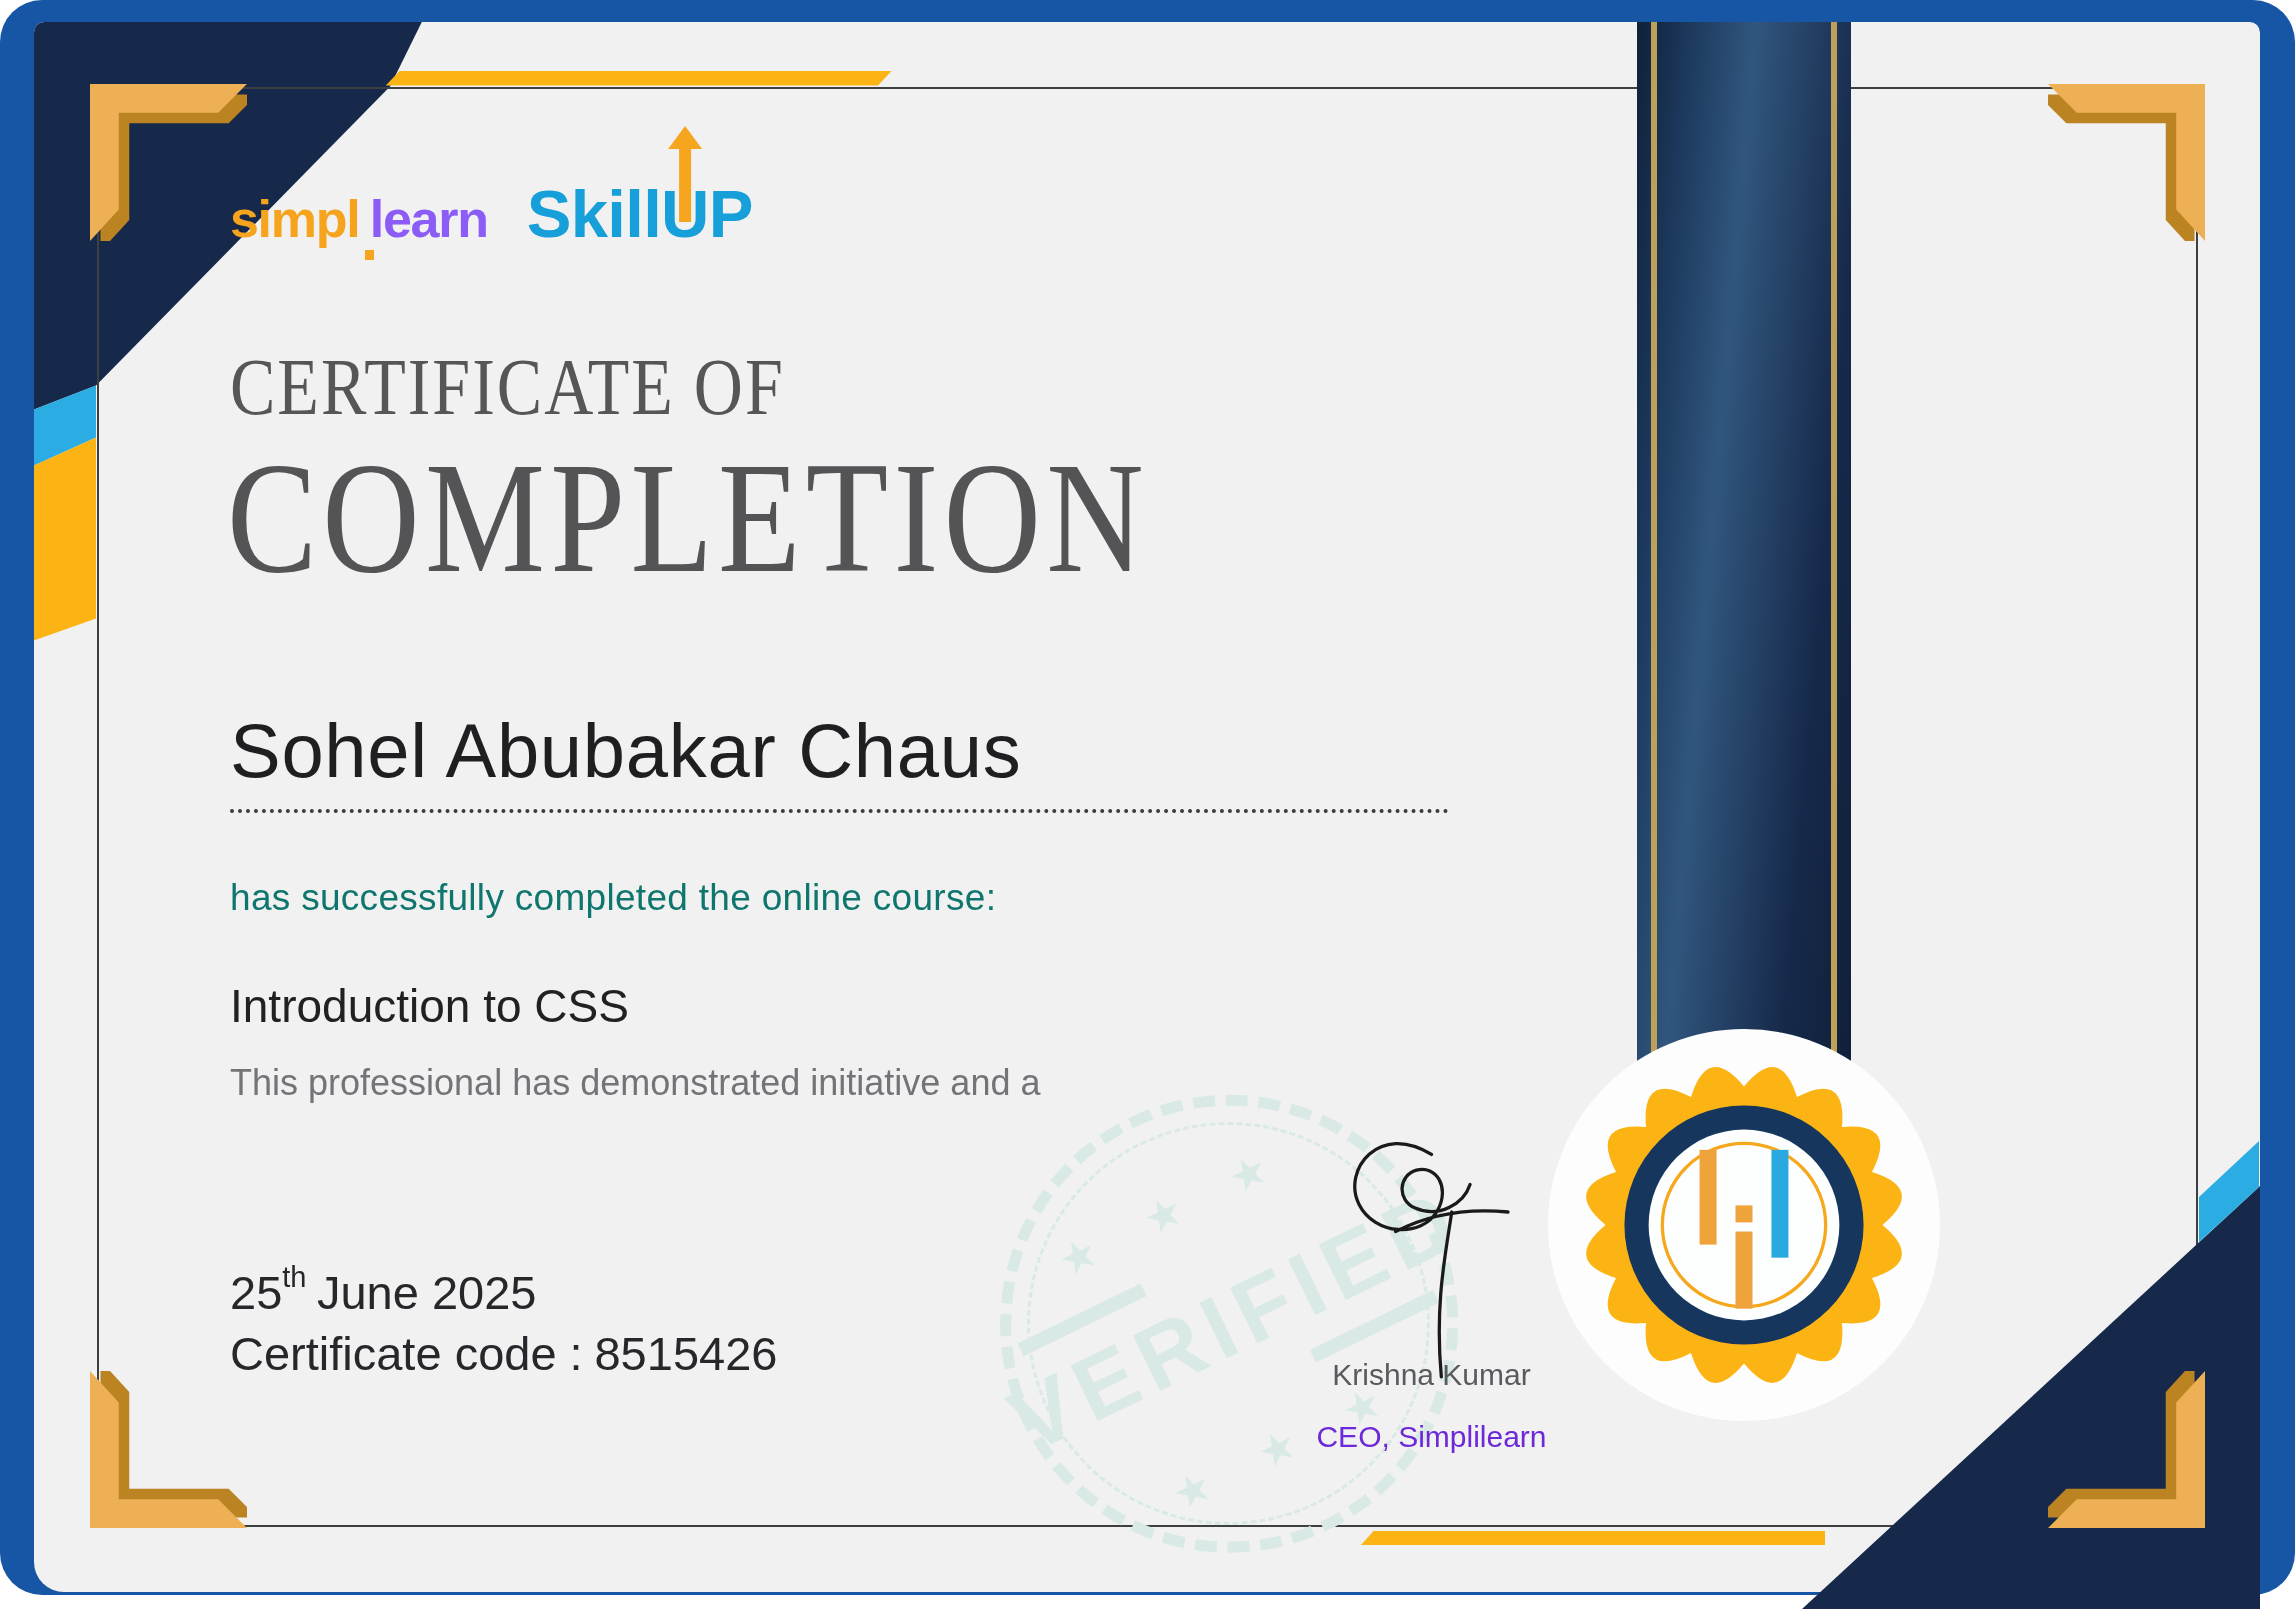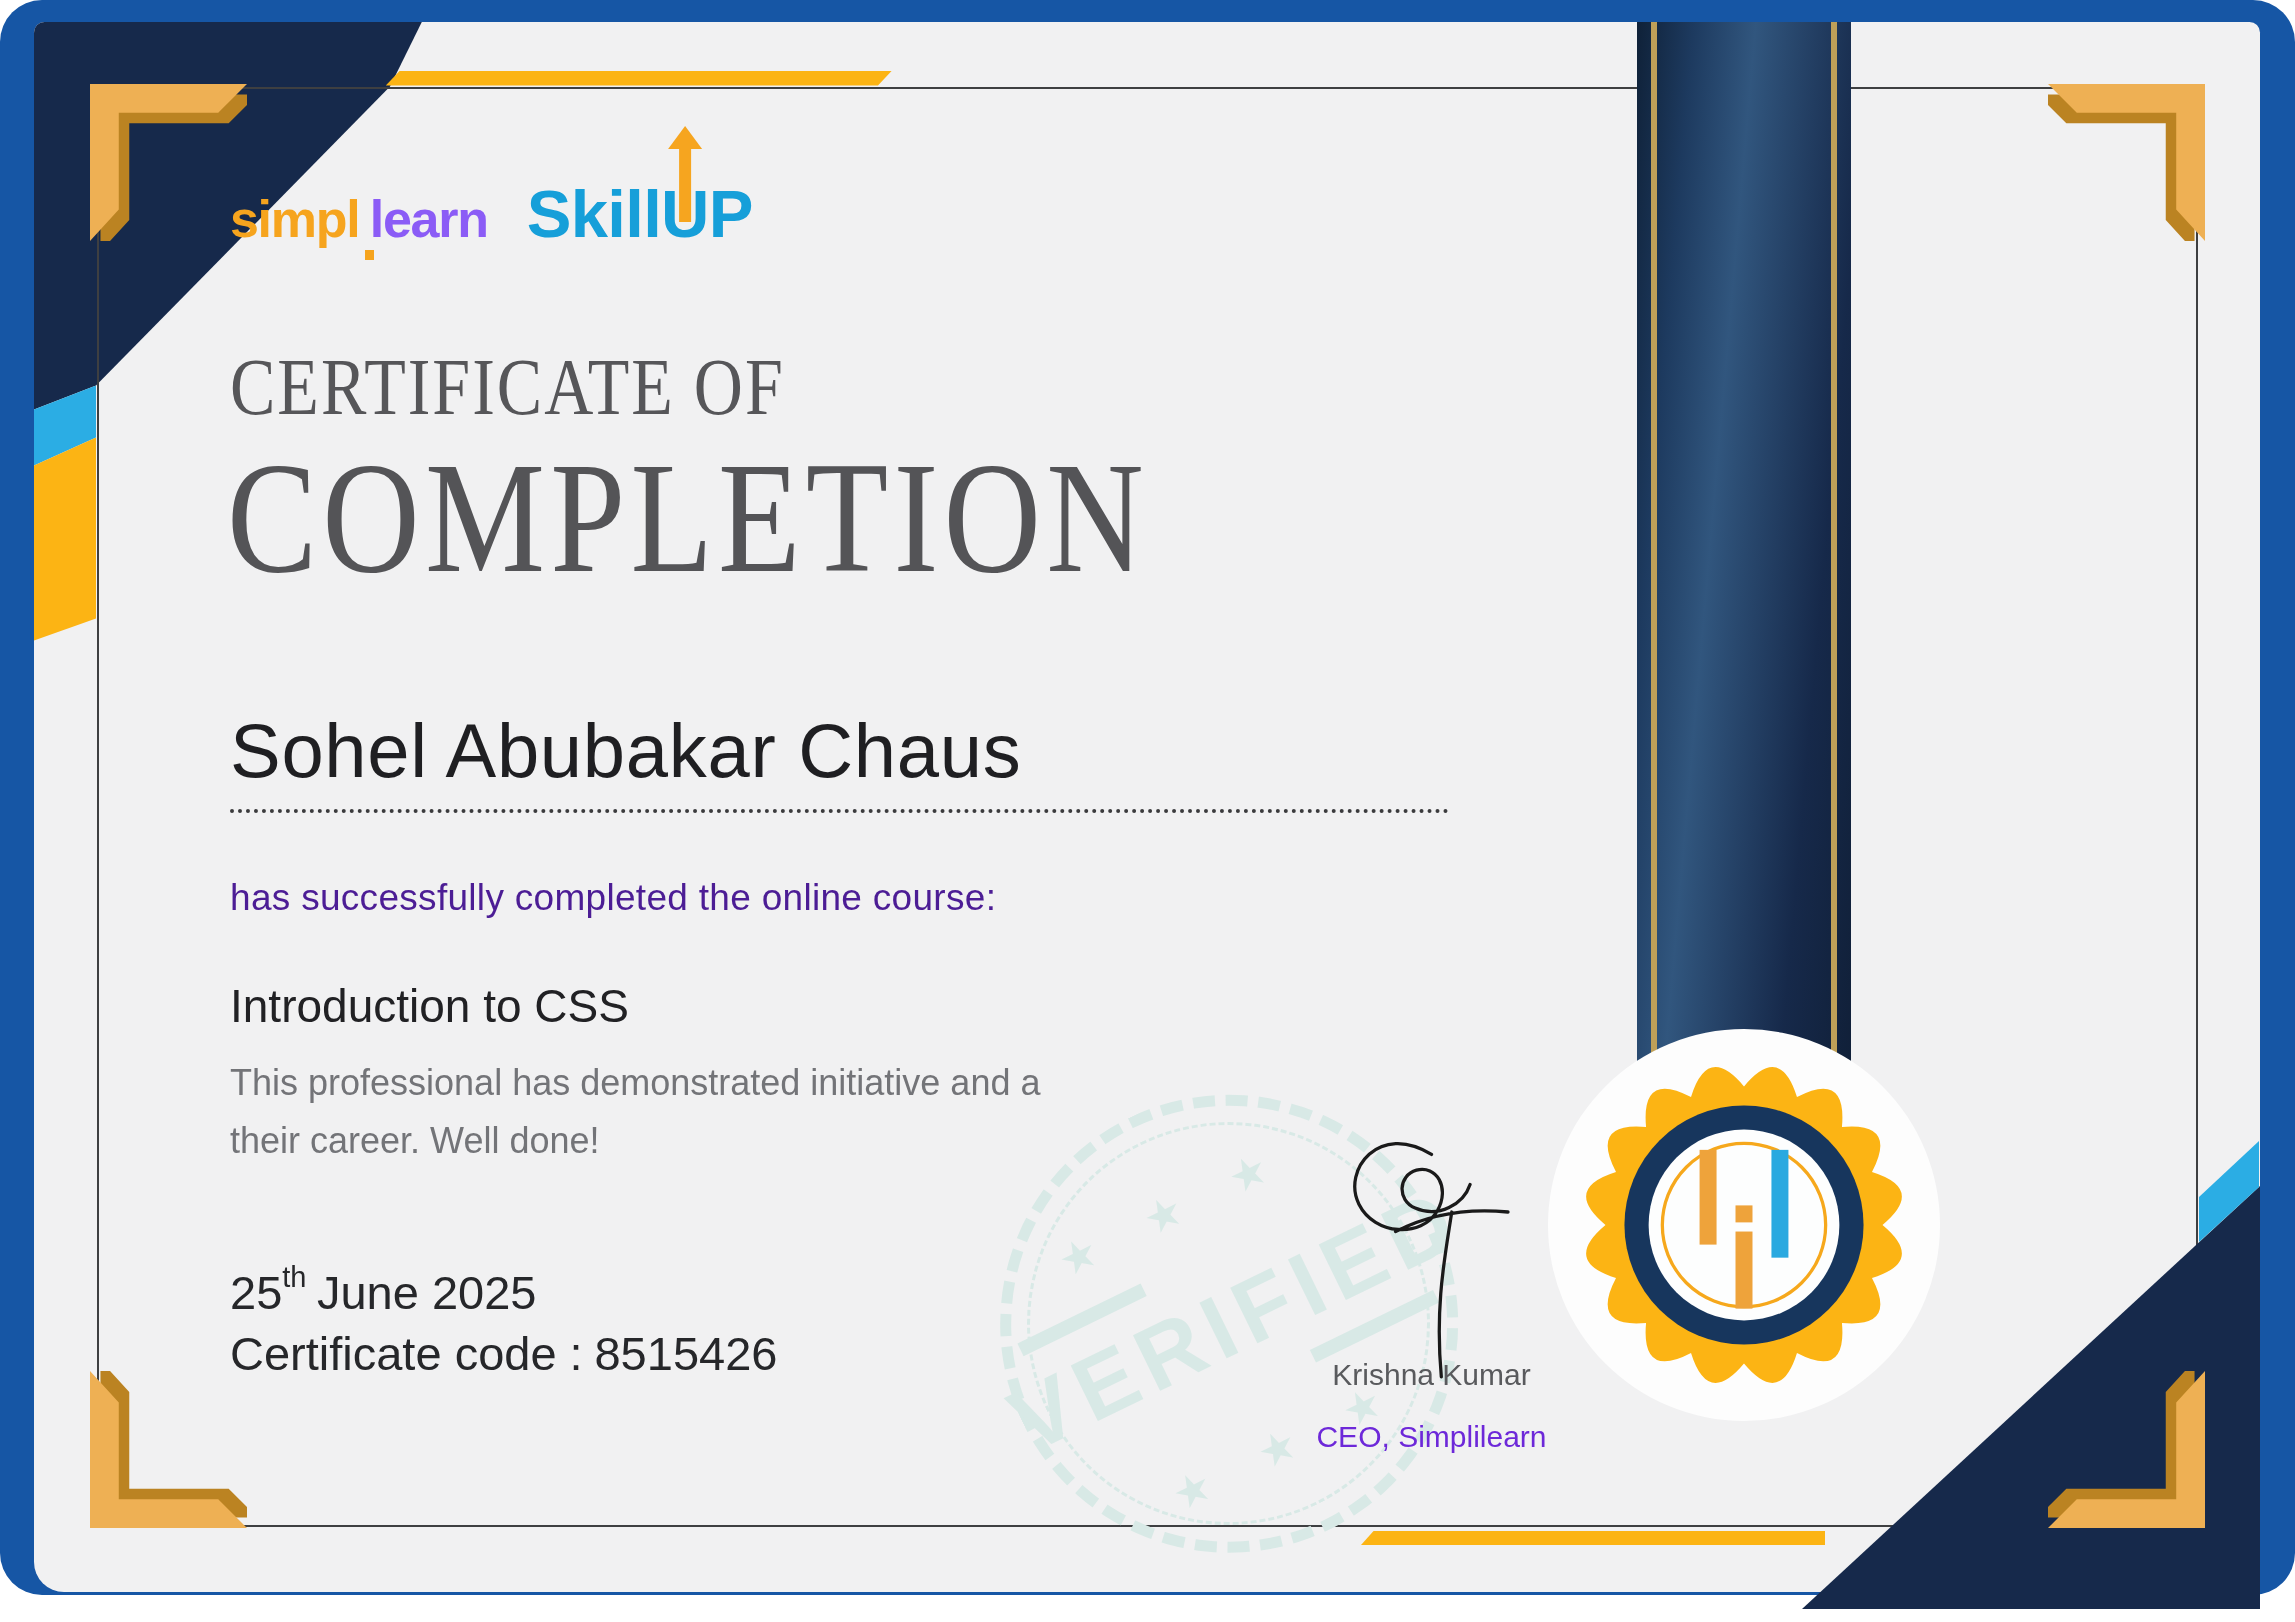--- a/index.html
+++ b/index.html
@@ -74,21 +74,21 @@
   .lg-arrow::before{content:"";position:absolute;left:50%;top:-19.6px;transform:translateX(-50%);
     border-left:17px solid transparent;border-right:17px solid transparent;border-bottom:23.5px solid #f6a51f;}
 
   
   .title-small{left:230px;top:341px;font-family:"Liberation Serif",serif;font-size:68px;
     letter-spacing:2px;color:#565659;transform:scaleY(1.18);transform-origin:top left;z-index:9;}
   .title-large{left:227px;top:426px;font-family:"Liberation Serif",serif;font-size:135px;
     letter-spacing:5.2px;color:#545457;transform:scaleY(1.18);transform-origin:top left;z-index:9;}
   .recipient{left:230px;top:707px;font-size:76px;color:#1f1f22;letter-spacing:0.7px;z-index:9;}
   .name-underline{left:230px;top:809px;width:1219px;height:0;border-top:4.6px dotted #3b3b3d;z-index:9;}
-  .subtitle{left:230px;top:877px;font-size:37px;color:#4c1d95;letter-spacing:0.3px;z-index:9;}
+  .subtitle{left:230px;top:877px;font-size:37px;color:#0f766e;letter-spacing:0.3px;z-index:9;}
   .course{left:230px;top:979px;font-size:46px;font-weight:500;color:#212124;z-index:9;}
   .description{left:230px;top:1054px;font-size:36px;line-height:58px;color:#737478;z-index:9;}
   .description span{display:block;}
   .date-line{left:230px;top:1261px;font-size:47px;color:#26272a;z-index:9;}
   .date-line sup{font-size:29px;vertical-align:22px;}
   .date-month{margin-left:10.5px;margin-top:36px;}
   .code-line{left:230px;top:1326px;font-size:47px;color:#26272a;z-index:9;}
   .code-value{margin-left:11.8px;}
 
   .signature{left:1317px;top:1127px;z-index:9;}
@@ -166,21 +166,20 @@
 <div class="abs title-large">COMPLETION</div>
 
 <div class="abs recipient">Sohel Abubakar Chaus</div>
 <div class="abs name-underline"></div>
 
 <div class="abs subtitle">has successfully completed the online course:</div>
 <div class="abs course">Introduction to CSS</div>
 
 <div class="abs description">
   <span>This professional has demonstrated initiative and a</span>
-  <span>their career. Well done!</span>
 </div>
 
 <div class="abs date-line">
   <span>25</span><sup>th</sup><span class="date-month">June 2025</span>
 </div>
 <div class="abs code-line">
   <span>Certificate code :</span><span class="code-value">8515426</span>
 </div>
 
 <svg class="abs signature" width="229" height="255" viewBox="0 0 350 390">

